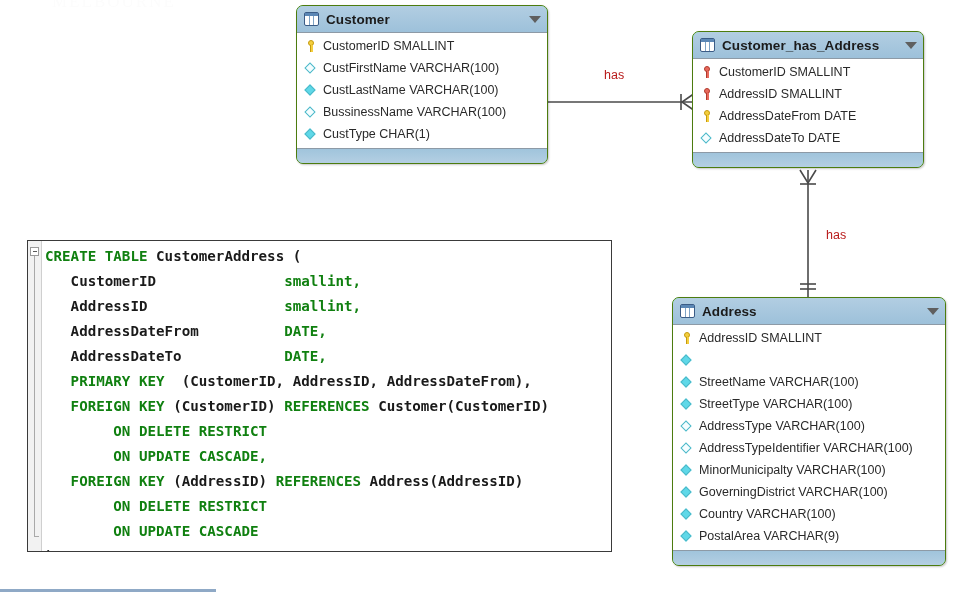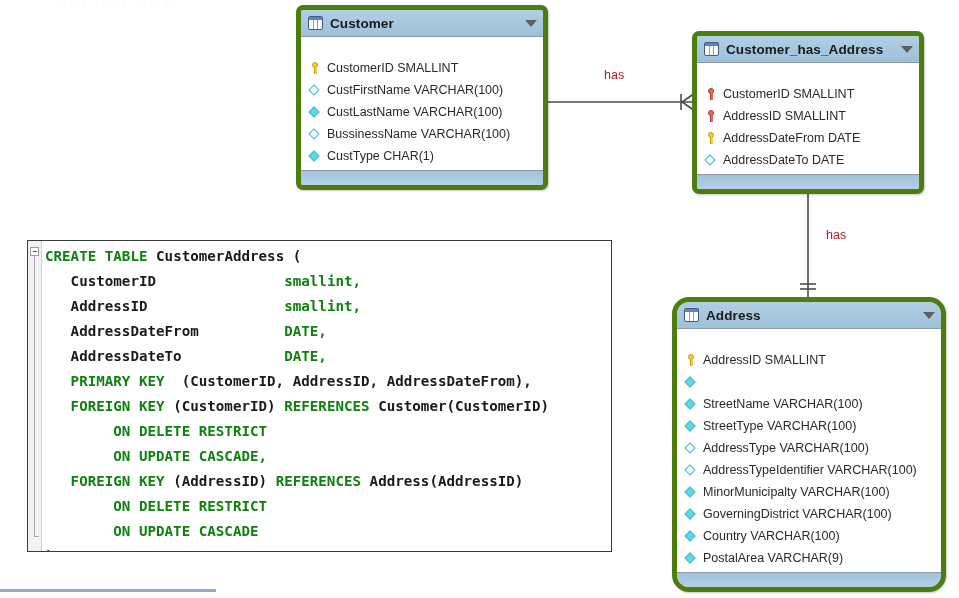--- a/index.html
+++ b/index.html
@@ -25,21 +25,21 @@
     color: #fcfcfc;
     font-family: "Liberation Serif", serif;
     white-space: nowrap;
     user-select: none;
   }
 
   
   .eer-table {
     position: absolute;
     background: #86efac;
-    border: 5px solid #4d7c0f;
+    border: 1px solid #4d7c0f;
     border-radius: 7px;
     box-shadow: 1px 1px 2px rgba(0,0,0,0.22);
     box-sizing: border-box;
     overflow: hidden;
   }
   .eer-header {
     background: #a8c8de;
     background: linear-gradient(#b2cee2, #9dc1da);
     height: 27px;
     display: flex;
@@ -87,21 +87,21 @@
   .caret {
     width: 0; height: 0;
     flex: 0 0 auto;
     border-left: 6px solid transparent;
     border-right: 6px solid transparent;
     border-top: 7px solid #5f5f5f;
     margin-left: 8px;
   }
   .eer-body {
     background: #ffffff;
-    padding: 20px 0 3px 0;
+    padding: 2px 0 3px 0;
   }
   .eer-row {
     display: flex;
     align-items: center;
     height: 22px;
     padding-left: 7px;
     white-space: nowrap;
   }
   .eer-col-name {
     font-size: 12.5px;
@@ -328,21 +328,21 @@
       <span class="eer-col-name">AddressDateFrom DATE</span>
     </div>
     <div class="eer-row">
       <span class="mk diamond diamond-hollow"></span>
       <span class="eer-col-name">AddressDateTo DATE</span>
     </div>
   </div>
   <div class="eer-footer"></div>
 </div>
 
-<div class="eer-table" style="left:672px; top:297px; width:274px;border-radius:17px;">
+<div class="eer-table" style="left:672px; top:297px; width:274px;">
   <div class="eer-header">
     <span class="tbl-icon"></span>
     <span class="eer-title">Address</span>
     <span class="caret"></span>
   </div>
   <div class="eer-body">
     <div class="eer-row">
       <span class="mk key key-yellow"></span>
       <span class="eer-col-name">AddressID SMALLINT</span>
     </div>

